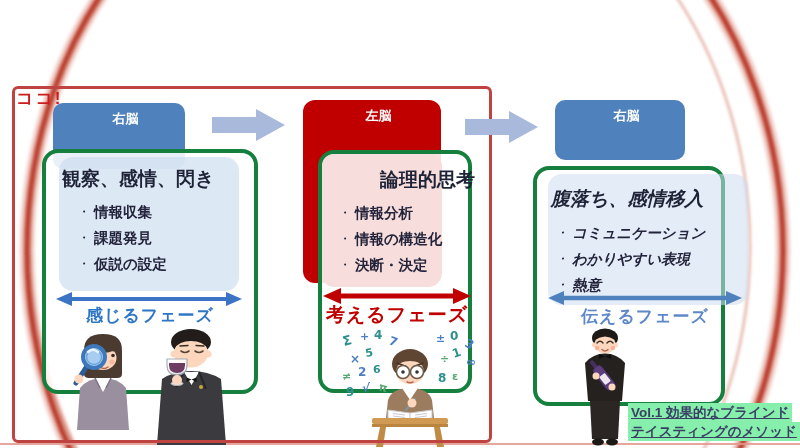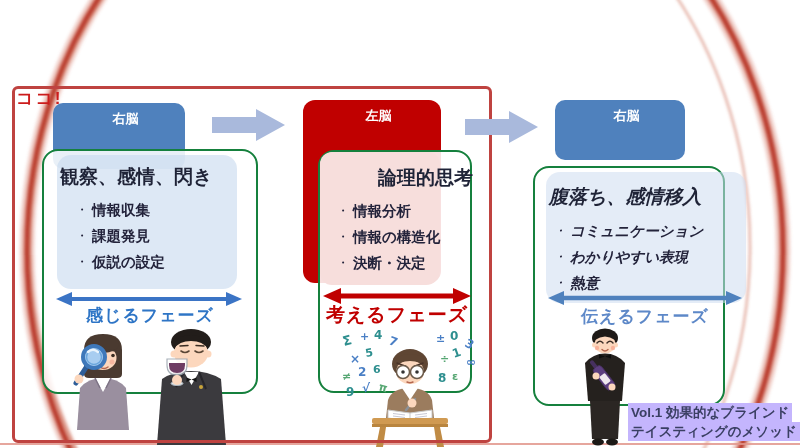--- a/index.html
+++ b/index.html
@@ -12,21 +12,21 @@
          font-size:34px;font-weight:bold;letter-spacing:1px;color:#272c6e;z-index:8;}
   .red-frame{position:absolute;left:12px;top:86px;width:474px;height:351px;border:3px solid #bf4340;
              border-radius:6px;z-index:30;pointer-events:none;}
   .koko{position:absolute;left:16px;top:87px;font-size:17px;font-weight:bold;color:#cc1c1c;
         letter-spacing:2px;z-index:40;}
   .tab{position:absolute;color:#fff;font-weight:bold;font-size:13px;padding:7px 0 0 13px;
        box-sizing:border-box;z-index:9;text-align:center;}
   .tab1{left:53px;top:103px;width:132px;height:66px;background:#4f81bd;border-radius:10px;}
   .tab2{left:303px;top:100px;width:138px;height:183px;background:#c00000;border-radius:12px;}
   .tab3{left:555px;top:100px;width:130px;height:60px;background:#4f81bd;border-radius:10px;}
-  .panel{position:absolute;background:rgba(255,255,255,0.88);border:2px solid #15803d;
+  .panel{position:absolute;background:rgba(255,255,255,0.88);border:4px solid #15803d;
          border-radius:16px;box-sizing:border-box;z-index:11;}
   .panel1{left:42px;top:149px;width:216px;height:245px;}
   .panel2{left:318px;top:150px;width:154px;height:243px;}
   .panel3{left:533px;top:166px;width:192px;height:240px;font-style:italic;}
   .inner{position:absolute;border-radius:14px;}
   .inner1{left:13px;top:4px;width:180px;height:134px;background:rgba(199,216,238,0.6);}
   .inner2{left:0;top:0;width:120px;height:133px;background:#f7dedc;border-radius:12px 12px 14px 12px;}
   .inner3{left:11px;top:4px;width:200px;height:131px;background:rgba(205,221,240,0.55);}
   .p-heading{position:absolute;font-weight:bold;font-size:19px;color:#1f2337;white-space:nowrap;}
   .ph1{left:16px;top:13px;}
@@ -51,21 +51,21 @@
   .flow{position:absolute;z-index:35;}
   .flow1{left:212px;top:108px;}
   .flow2{left:465px;top:110px;}
   .fig{position:absolute;z-index:20;}
   .fig-woman{left:62px;top:330px;}
   .fig-man{left:148px;top:327px;}
   .fig-student{left:336px;top:330px;}
   .fig-sommelier{left:577px;top:327px;}
   .badge{position:absolute;left:628px;top:403px;z-index:25;font-weight:bold;font-size:13.5px;
          line-height:19px;color:#3a3f63;white-space:nowrap;}
-  .badge span{background:#c4b5fd;padding:0 3px;display:inline-block;}
+  .badge span{background:#86efac;padding:0 3px;display:inline-block;text-decoration:underline;}
 </style>
 </head>
 <body>
 
 <div class="stage">
 
   <svg class="ellipse-layer" width="800" height="448" viewBox="0 0 800 448">
     <defs>
         <filter id="soften" x="-20%" y="-20%" width="140%" height="140%">
       <feGaussianBlur stdDeviation="1.5"></feGaussianBlur>

